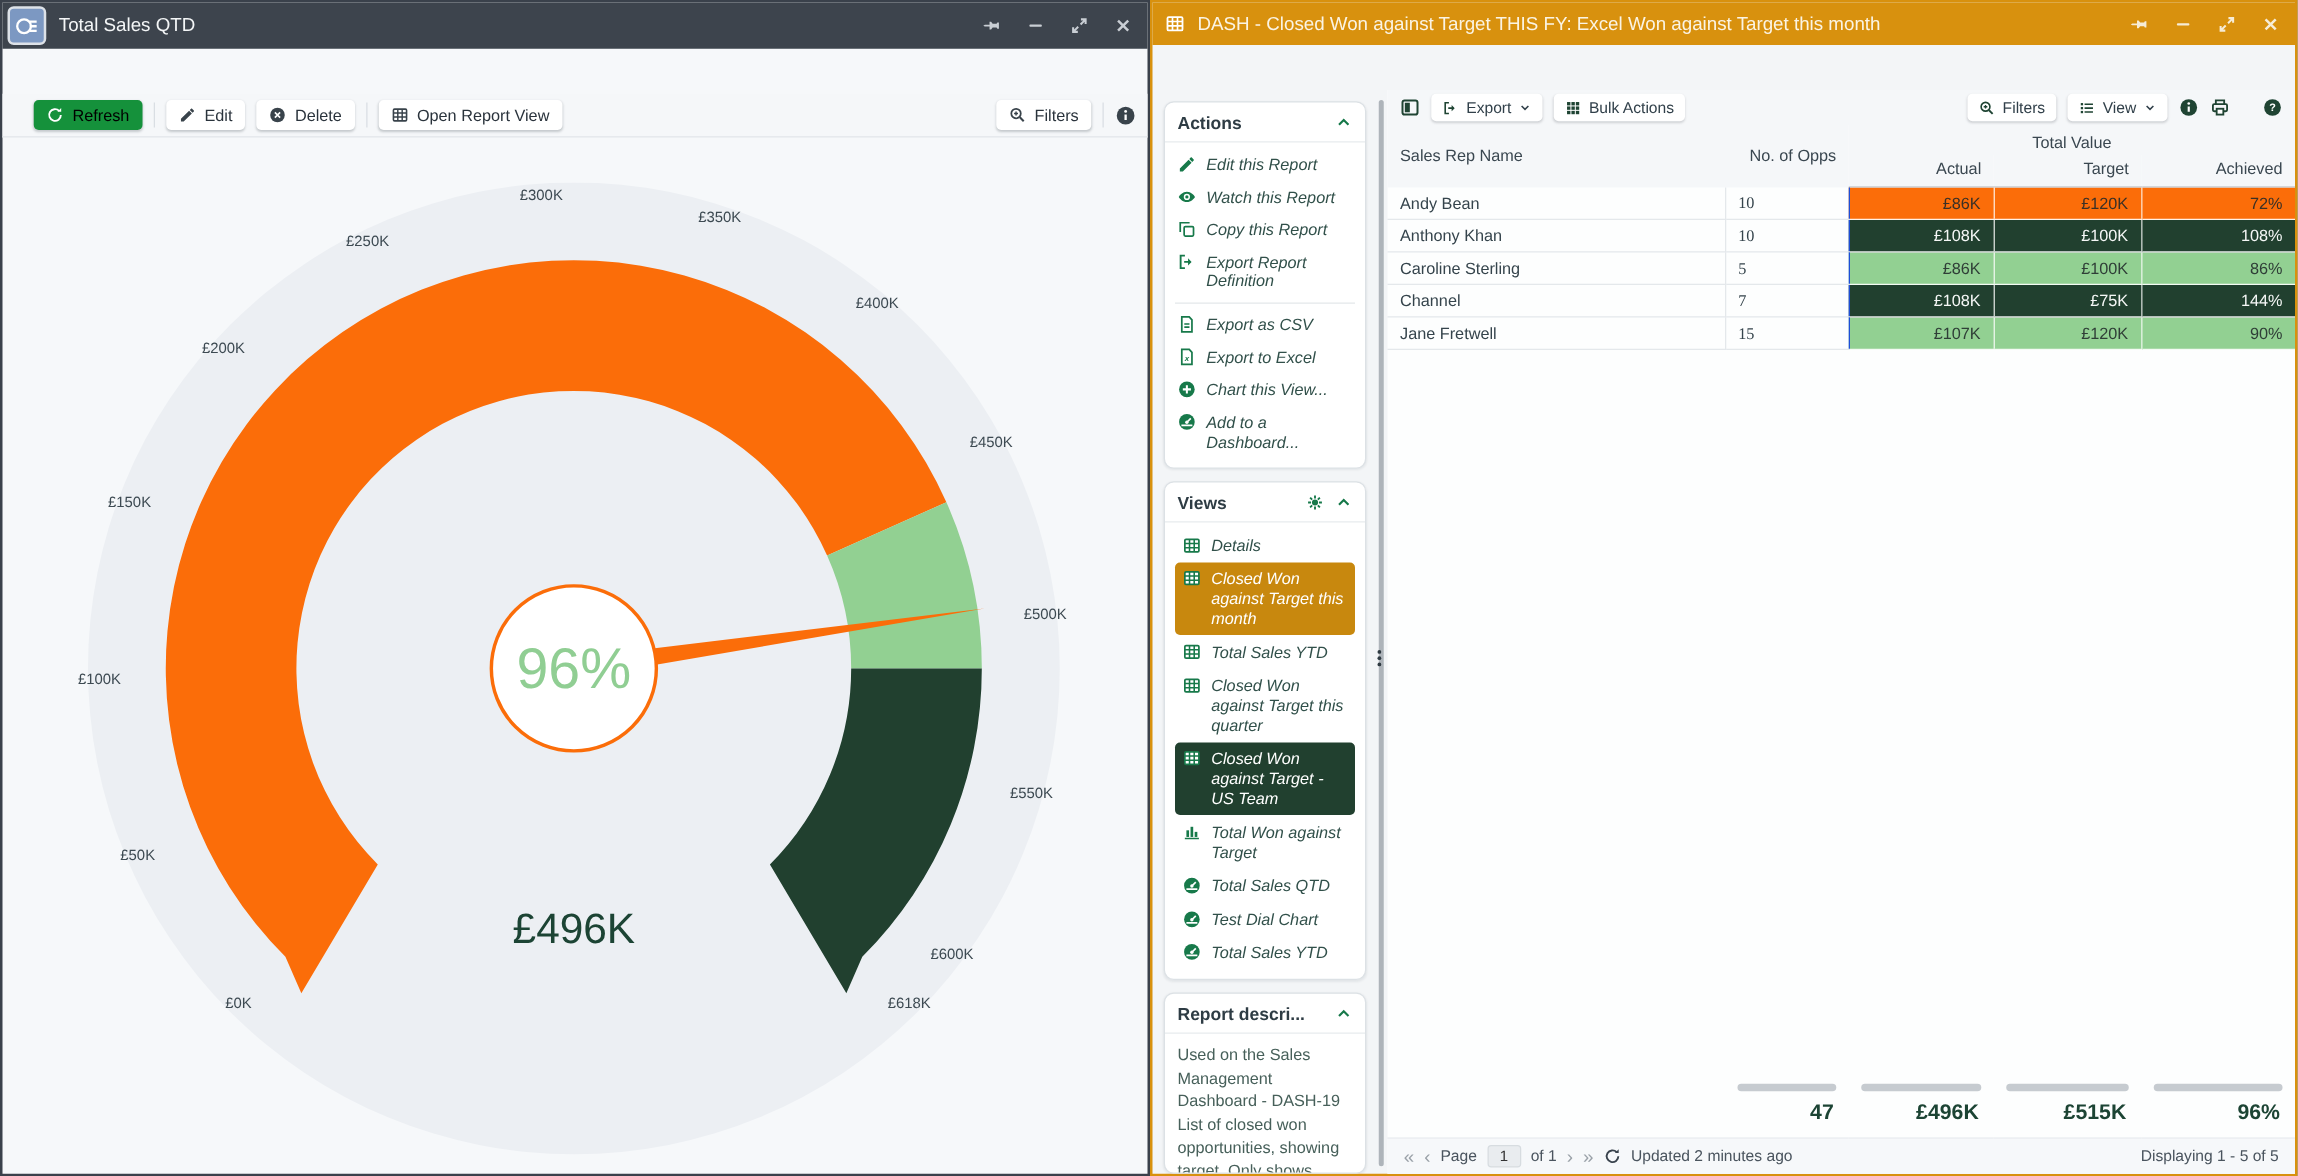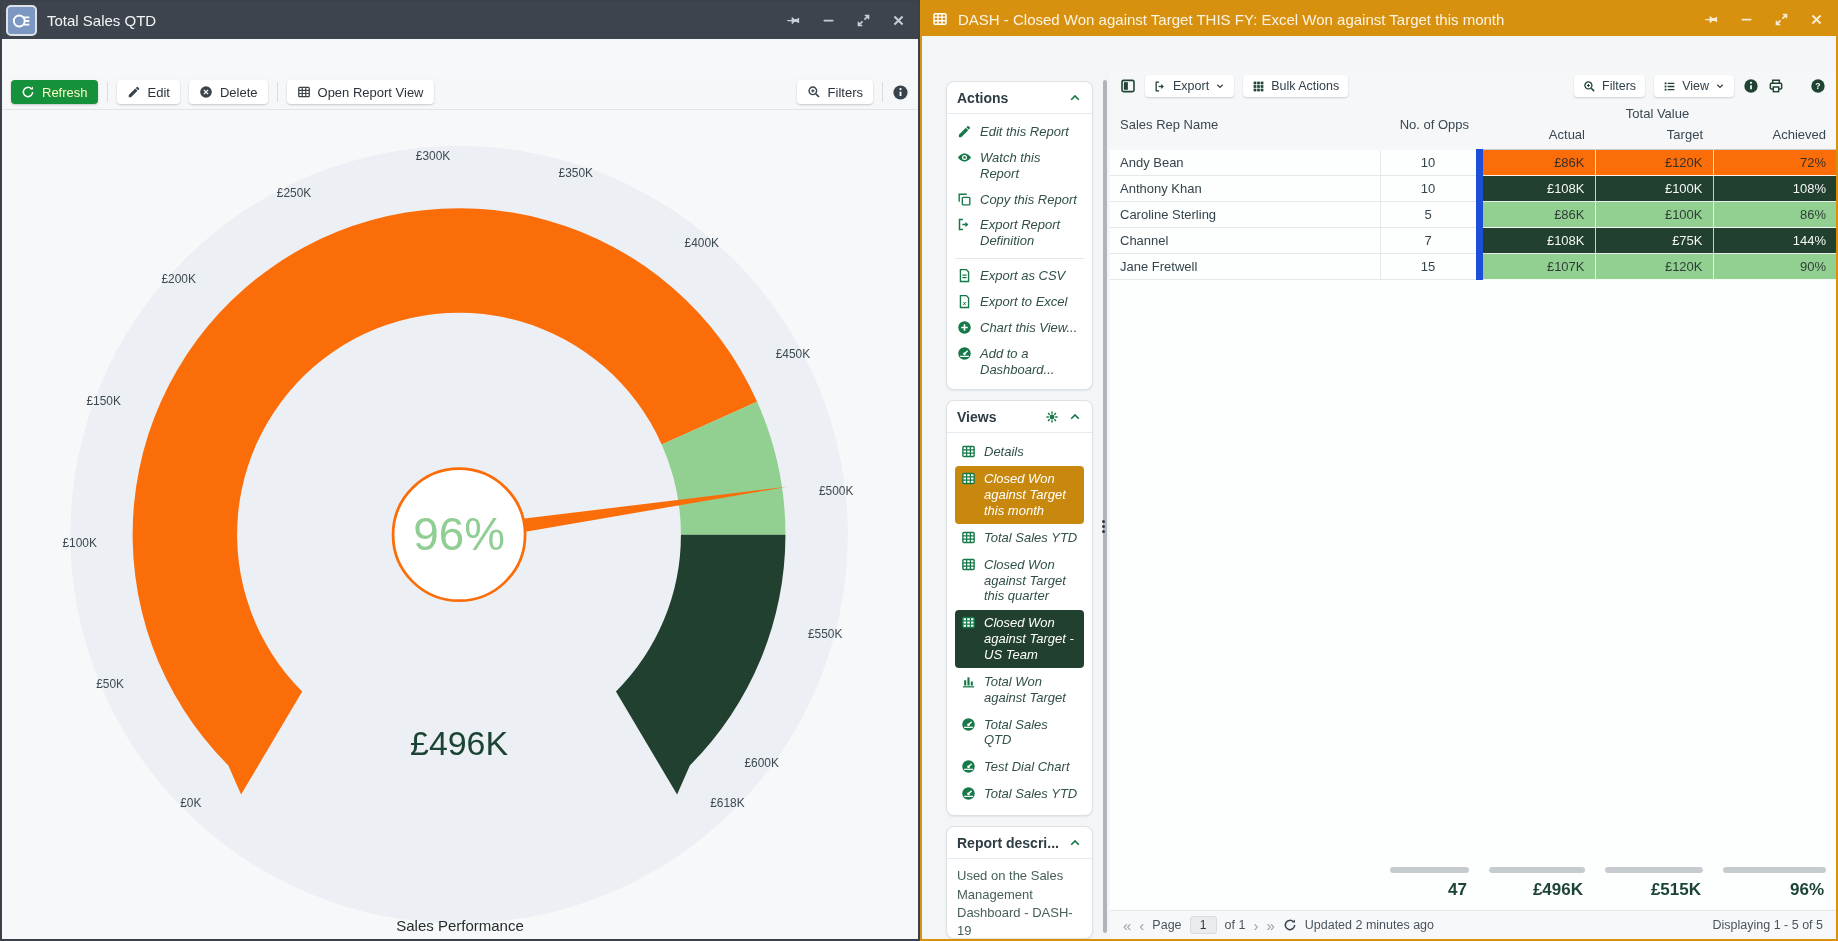--- a/index.html
+++ b/index.html
@@ -24,35 +24,35 @@
   #win-right .wicon { color:#F6ECD6; }
   .wicon svg, .ic svg { width:100%; height:100%; display:block; }
 
   
   .toolbar { flex:0 0 35px; background:#F5F7F9; border-bottom:1px solid #E1E5E9;
     display:flex; align-items:center; gap:9px; padding:0 9px; }
   .tbtn { height:24px; display:inline-flex; align-items:center; gap:7px; background:#fff;
     border:none; border-radius:4px; box-shadow:0 1px 2px rgba(25,35,45,.22); padding:0 10px;
     font-size:13px; color:#2A333C; font-family:inherit; cursor:pointer; white-space:nowrap; }
   .tbtn .ic { width:14px; height:14px; color:#39434B; flex:0 0 auto; }
-  .tbtn.green { background:#15913B; color:#fef9c3; }
+  .tbtn.green { background:#15913B; color:#000000;margin-left:16px; }
   .tbtn.green .ic { color:#fff; }
   .vsep { width:1px; height:20px; background:#D9DEE3; }
   .flex1 { flex:1; }
   .bare-ic { width:17px; height:17px; color:#39434B; cursor:pointer; }
 
   
   .gauge-wrap { position:relative; flex:1; }
   .gauge-wrap svg.main { position:absolute; inset:0; width:100%; height:100%; }
   .gauge-title { position:absolute; bottom:5px; left:0; width:100%; text-align:center;
     font-size:15px; color:#232E28; }
 
   
   .right-body { flex:1; display:flex; min-height:0; position:relative; }
-  .sidebar { width:178px; flex:0 0 178px; padding:9px 7px 0 24px; display:flex;
+  .sidebar { width:178px; flex:0 0 178px; padding:9px 7px 0 9px; display:flex;
     flex-direction:column; gap:10px; overflow:hidden; }
   .panel { background:#fff; border:1px solid #DCE1E5; border-radius:8px;
     box-shadow:0 1px 2px rgba(20,30,40,.07); overflow:hidden; }
   .panel-h { display:flex; align-items:center; gap:8px; padding:8px 10px 7px;
     border-bottom:1px solid #E8EBEE; font-size:14px; font-weight:700; color:#2E3C44; }
   .panel-h .hicons { margin-left:auto; display:flex; gap:9px; align-items:center; }
   .panel-h .ic { width:14px; height:14px; color:#17794A; cursor:pointer; }
   .alist { list-style:none; padding:5px 8px 7px; }
   .aitem { display:flex; gap:8px; align-items:flex-start; padding:5px 2px; font-size:13px;
     color:#31504A; line-height:1.22; cursor:pointer; border-radius:4px;font-style:italic; }
@@ -87,21 +87,21 @@
   table.grid col.c-name { width:270px; } table.grid col.c-opps { width:99px; }
   table.grid col.c-act { width:116px; } table.grid col.c-tgt { width:118px; }
   thead th { font-weight:400; color:#3A4750; background:#F5F7F9; padding:3px 10px; }
   th.group { text-align:center; padding-top:6px; }
   th.sub { text-align:right; padding-bottom:7px; }
   th.span2 { text-align:left; vertical-align:middle; }
   th.span2.r { text-align:right; }
   thead tr:last-child th { border-bottom:1px solid #C6CBD0; }
   tbody td { height:26px; padding:0 10px; border-bottom:1px solid #E4E8EB; color:#35444C; }
   td.name { border-right:1px solid #E4E8EB; }
-  td.opps { text-align:center; border-right:7px solid #1d4ed8; }
+  td.opps { text-align:left; border-right:1px solid #1d4ed8;font-family:Liberation Serif, serif; }
   td.val  { text-align:right; font-weight:500; border-left:1px solid rgba(255,255,255,.75);
     border-bottom:1px solid rgba(255,255,255,.9); }
   tr.st-orange td.val { background:#FB6D09; color:#3A3026; }
   tr.st-dark-green td.val { background:#21402F; color:#F5F7F6; }
   tr.st-light-green td.val { background:#92D092; color:#2F3E37; }
 
   .totals-table { width:100%; border-collapse:collapse; table-layout:fixed; margin-top:auto; }
   .totals-table td { padding:4px 10px 10px; vertical-align:top; }
   .tbar { height:6px; background:#C6CBD0; border-radius:3px; margin:0 0 7px; }
   .tnum { text-align:right; font-size:17px; font-weight:700; color:#1C4434; padding-right:2px; }
@@ -225,21 +225,20 @@
         <text x="275" y="55.2" text-anchor="middle" font-size="13" fill="#3D4A52" font-family="Liberation Sans,sans-serif">£250K</text>
         <text x="426.6" y="15" text-anchor="middle" font-size="13" fill="#3D4A52" font-family="Liberation Sans,sans-serif">£300K</text>
         <text x="582.3" y="34.1" text-anchor="middle" font-size="13" fill="#3D4A52" font-family="Liberation Sans,sans-serif">£350K</text>
         <text x="719.8" y="109.7" text-anchor="middle" font-size="13" fill="#3D4A52" font-family="Liberation Sans,sans-serif">£400K</text>
         <text x="819.2" y="231.1" text-anchor="middle" font-size="13" fill="#3D4A52" font-family="Liberation Sans,sans-serif">£450K</text>
         <text x="866.3" y="380.8" text-anchor="middle" font-size="13" fill="#3D4A52" font-family="Liberation Sans,sans-serif">£500K</text>
         <text x="854.3" y="537.2" text-anchor="middle" font-size="13" fill="#3D4A52" font-family="Liberation Sans,sans-serif">£550K</text>
         <text x="785" y="677.9" text-anchor="middle" font-size="13" fill="#3D4A52" font-family="Liberation Sans,sans-serif">£600K</text>
         <text x="747.7" y="720.7" text-anchor="middle" font-size="13" fill="#3D4A52" font-family="Liberation Sans,sans-serif">£618K</text>
       </svg>
-    <div class="gauge-title">Sales Performance</div>
   </div>
 </div>
 
 <div class="window" id="win-right">
   <div class="titlebar">
     <span class="tb-grid-icon ic">
         <svg viewBox="0 0 24 24">
           <rect x="3" y="4" width="18" height="16" rx="1.5" fill="none" stroke="currentColor" stroke-width="2.2"></rect>
           <path d="M3 9.3h18M3 14.6h18M9 4v16M15 4v16" stroke="currentColor" stroke-width="2" fill="none"></path>
         </svg>

